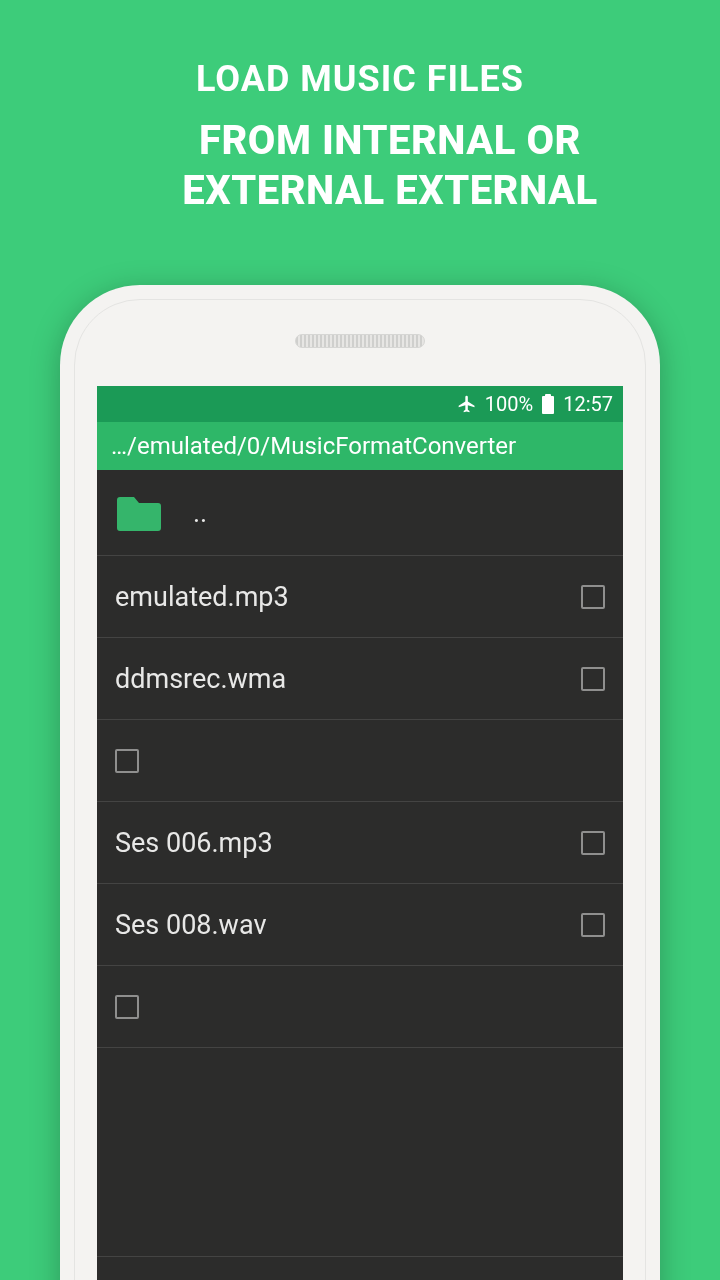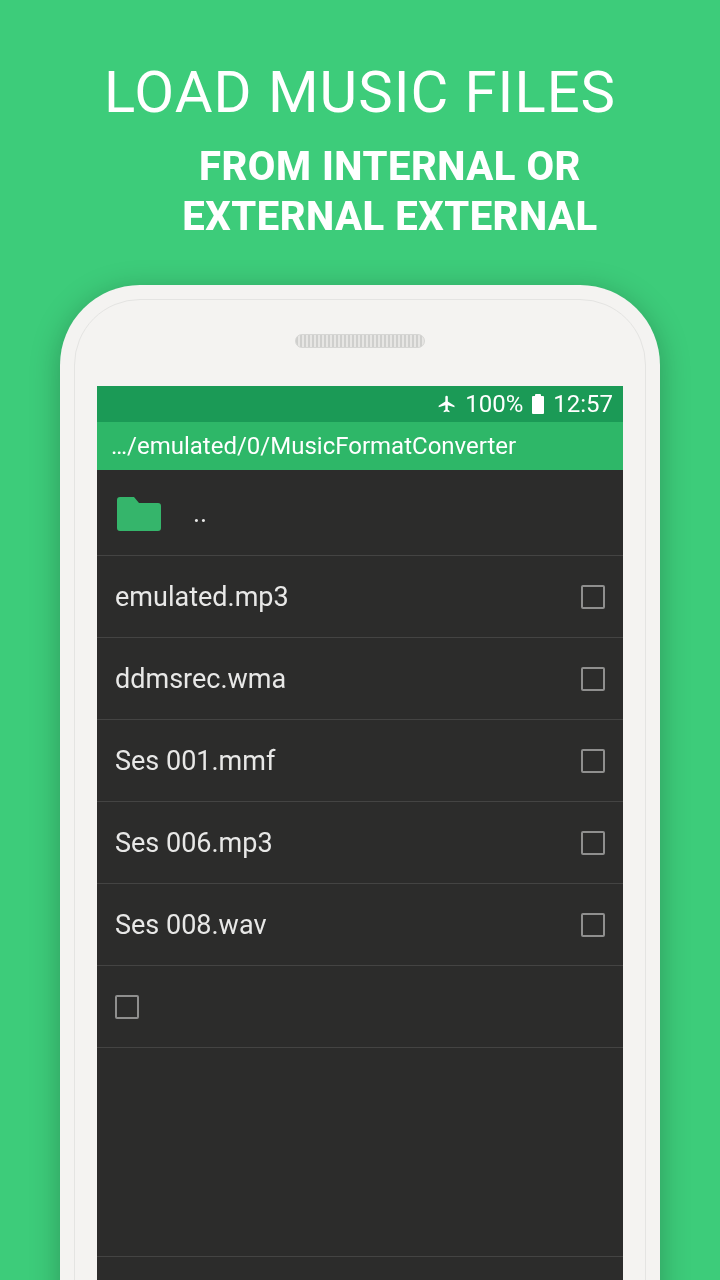--- a/index.html
+++ b/index.html
@@ -10,22 +10,22 @@
     position: relative;
   }
   .promo {
     position: absolute;
     top: 58px;
     left: 0; right: 0;
     text-align: center;
     color: #ffffff;
   }
   .promo h1 {
-    font-size: 58px;
-    font-weight: 400;
+    font-size: 36px;
+    font-weight: 700;
     letter-spacing: 1px;
   }
   .promo h2 {
     font-size: 40px;
     font-weight: 800;
     line-height: 1.25;
     margin-top: 16px;
     letter-spacing: 0.5px;
     padding-left: 60px;
   }
@@ -72,21 +72,21 @@
 
   .status-bar {
     height: 36px;
     background: #1b9a56;
     color: #ffffff;
     display: flex;
     align-items: center;
     justify-content: flex-end;
     gap: 8px;
     padding: 0 10px;
-    font-size: 24px;
+    font-size: 20px;
   }
   .status-bar .icon { display: inline-flex; }
 
   .path-bar {
     height: 48px;
     background: #2eb768;
     color: #ffffff;
     display: flex;
     align-items: center;
     padding: 0 14px;
@@ -184,21 +184,20 @@
 
         <div class="row">
           <span class="name">emulated.mp3</span>
           <span class="checkbox"></span>
         </div>
         <div class="row">
           <span class="name">ddmsrec.wma</span>
           <span class="checkbox"></span>
         </div>
         <div class="row">
-          <span class="name">Ses 001.mmf</span>
           <span class="checkbox"></span>
         </div>
         <div class="row">
           <span class="name">Ses 006.mp3</span>
           <span class="checkbox"></span>
         </div>
         <div class="row">
           <span class="name">Ses 008.wav</span>
           <span class="checkbox"></span>
         </div>

